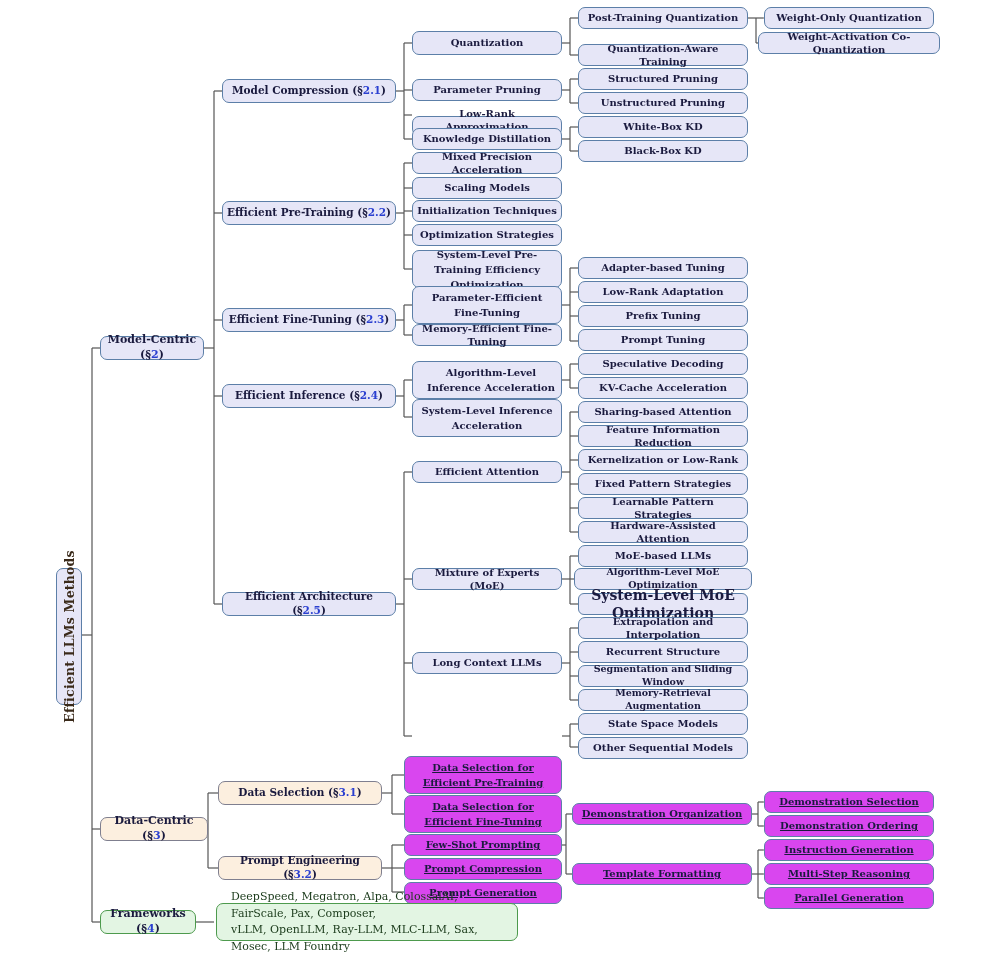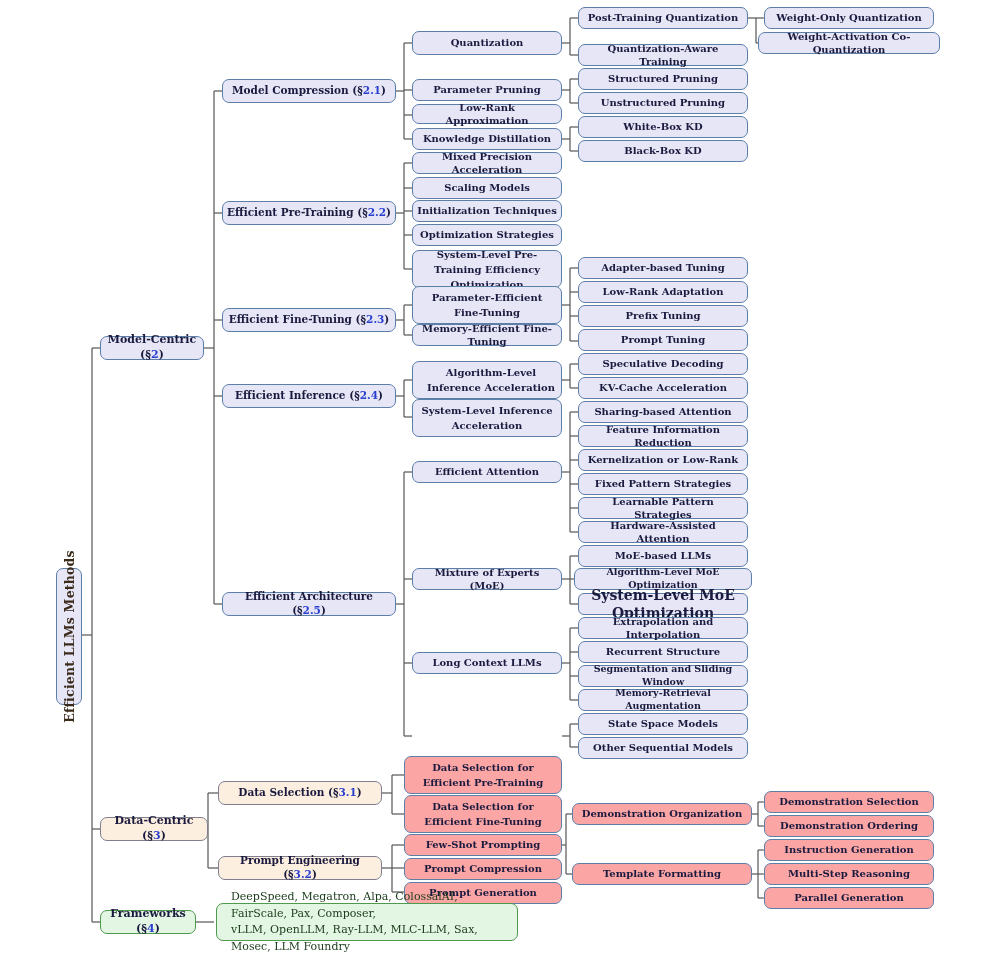--- a/index.html
+++ b/index.html
@@ -20,21 +20,21 @@
     font-weight:bold;color:#1a1a3e;
     padding:2px 4px;
   }
   .node .ln{display:block;}
   .sec{color:#2a3fd0;font-weight:bold;}
   .secmark{color:#1a1a3e;}
 
   
   .c-blue  {background:#e6e6f7;border-color:#5c7fa8;}
   .c-peach {background:#fcefdf;border-color:#7f7f8f;}
-  .c-peach2{background:#fca5a5;border-color:#5c7fa8;}
+  .c-peach2{background:#d946ef;border-color:#5c7fa8;text-decoration:underline;}
   .c-green {background:#e3f5e3;border-color:#4d9a4d;}
 
   
   #root{
     position:absolute;left:56px;top:568px;width:24px;height:135px;
     border:1px solid #5c7fa8;border-radius:7px;background:#e6e6f7;
     display:flex;align-items:center;justify-content:center;
   }
   #root .vtext{
     transform:rotate(-90deg);white-space:nowrap;
@@ -236,21 +236,21 @@
     <span><span>Efficient Architecture</span>
       <span class="secmark">(§</span><span class="sec">2.5</span><span class="secmark">)</span></span>
   </div>
 
   <div class="node c-blue" style="left:412px;top:31px;width:150px;height:24px;font-size:10px;">
     <span>Quantization</span>
   </div>
   <div class="node c-blue" style="left:412px;top:79px;width:150px;height:22px;font-size:10px;">
     <span>Parameter Pruning</span>
   </div>
-  <div class="node c-blue" style="left:412px;top:104px;width:150px;height:20px;font-size:10px;">
+  <div class="node c-blue" style="left:412px;top:116px;width:150px;height:20px;font-size:10px;align-items:flex-end;">
     <span>Low-Rank Approximation</span>
   </div>
   <div class="node c-blue" style="left:412px;top:128px;width:150px;height:22px;font-size:10px;">
     <span>Knowledge Distillation</span>
   </div>
 
   <div class="node c-blue" style="left:578px;top:7px;width:170px;height:22px;font-size:10px;">
     <span>Post-Training Quantization</span>
   </div>
   <div class="node c-blue" style="left:578px;top:44px;width:170px;height:22px;font-size:10px;">

